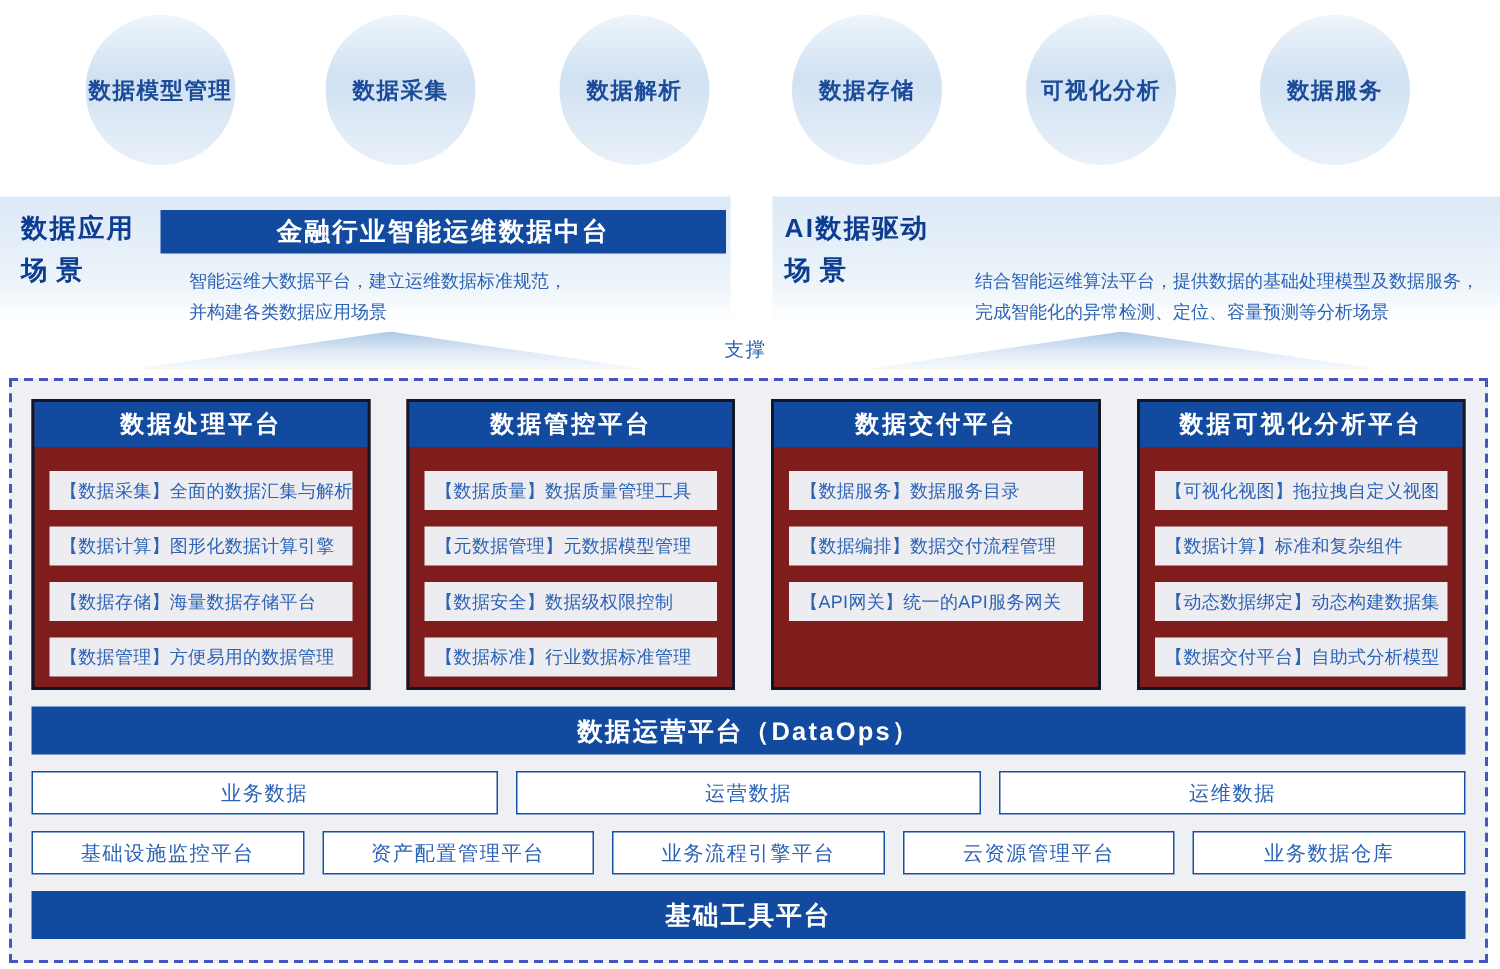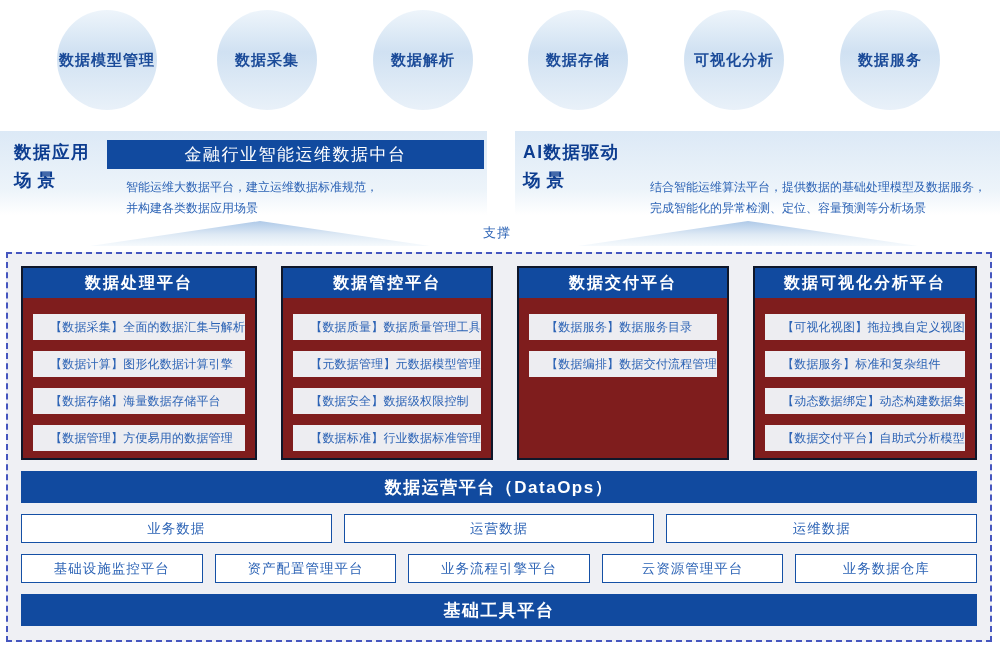--- a/index.html
+++ b/index.html
@@ -33,21 +33,21 @@
   .scenario-label {
     position: absolute; top: 7px;
     color: #0d3d90; font-weight: bold; font-size: 17.5px; line-height: 28px;
     letter-spacing: 1.5px; white-space: nowrap;
   }
   .scenario-left  .scenario-label { left: 14px; }
   .scenario-right .scenario-label { left: 8px; }
   .scenario-label .line2 { letter-spacing: 6px; }
   .scenario-title {
     position: absolute; top: 9px; height: 29px;
-    background: #114a9f; color: #ffffff; font-weight: normal; font-size: 17px;
+    background: #114a9f; color: #ffffff; font-weight: bold; font-size: 17px;
     letter-spacing: 1.5px; display: flex; align-items: center; justify-content: center;
     white-space: nowrap;
   }
   .scenario-left  .scenario-title { left: 107px; width: 377px; }
   .scenario-right .scenario-title { left: 122px; width: 356px; }
   .scenario-desc {
     position: absolute; top: 46px;
     color: #2c63b5; font-size: 12px; line-height: 21px; white-space: nowrap;
   }
   .scenario-left  .scenario-desc { left: 126px; }
@@ -80,21 +80,21 @@
   }
   .plat-head {
     height: 30px; flex: 0 0 30px; background: #114a9f; color: #fff;
     font-weight: bold; font-size: 16px; letter-spacing: 2px;
     display: flex; align-items: center; justify-content: center; white-space: nowrap;
   }
   .plat-items { padding: 16px 10px 0 10px; }
   .plat-item {
     height: 26px; margin-bottom: 11px; background: #ededf1;
     color: #2c63b5; font-size: 12px; letter-spacing: 0.2px;
-    display: flex; align-items: center; padding-left: 17px; white-space: nowrap;
+    display: flex; align-items: center; padding-left: 7px; white-space: nowrap;
     overflow: hidden;
   }
 
   .bar {
     height: 32px; flex: 0 0 32px; background: #114a9f; color: #ffffff;
     font-weight: bold; font-size: 17px; letter-spacing: 1.5px;
     display: flex; align-items: center; justify-content: center; white-space: nowrap;
   }
 
   .box-row { display: flex; gap: 12px; height: 29px; flex: 0 0 29px; }
@@ -174,27 +174,28 @@
           <div class="plat-item">【元数据管理】元数据模型管理</div>
           <div class="plat-item">【数据安全】数据级权限控制</div>
           <div class="plat-item">【数据标准】行业数据标准管理</div>
         </div>
       </div>
       <div class="plat-col">
         <div class="plat-head">数据交付平台</div>
         <div class="plat-items">
           <div class="plat-item">【数据服务】数据服务目录</div>
           <div class="plat-item">【数据编排】数据交付流程管理</div>
+          <div class="plat-item">【API网关】统一的API服务网关</div>
         </div>
       </div>
       <div class="plat-col">
         <div class="plat-head">数据可视化分析平台</div>
         <div class="plat-items">
           <div class="plat-item">【可视化视图】拖拉拽自定义视图</div>
-          <div class="plat-item">【数据服务】标准和复杂组件</div>
+          <div class="plat-item">【数据计算】标准和复杂组件</div>
           <div class="plat-item">【动态数据绑定】动态构建数据集</div>
           <div class="plat-item">【数据交付平台】自助式分析模型</div>
         </div>
       </div>
     </div>
 
     <div class="bar">数据运营平台（DataOps）</div>
 
     <div class="box-row">
       <div class="wbox">业务数据</div>

